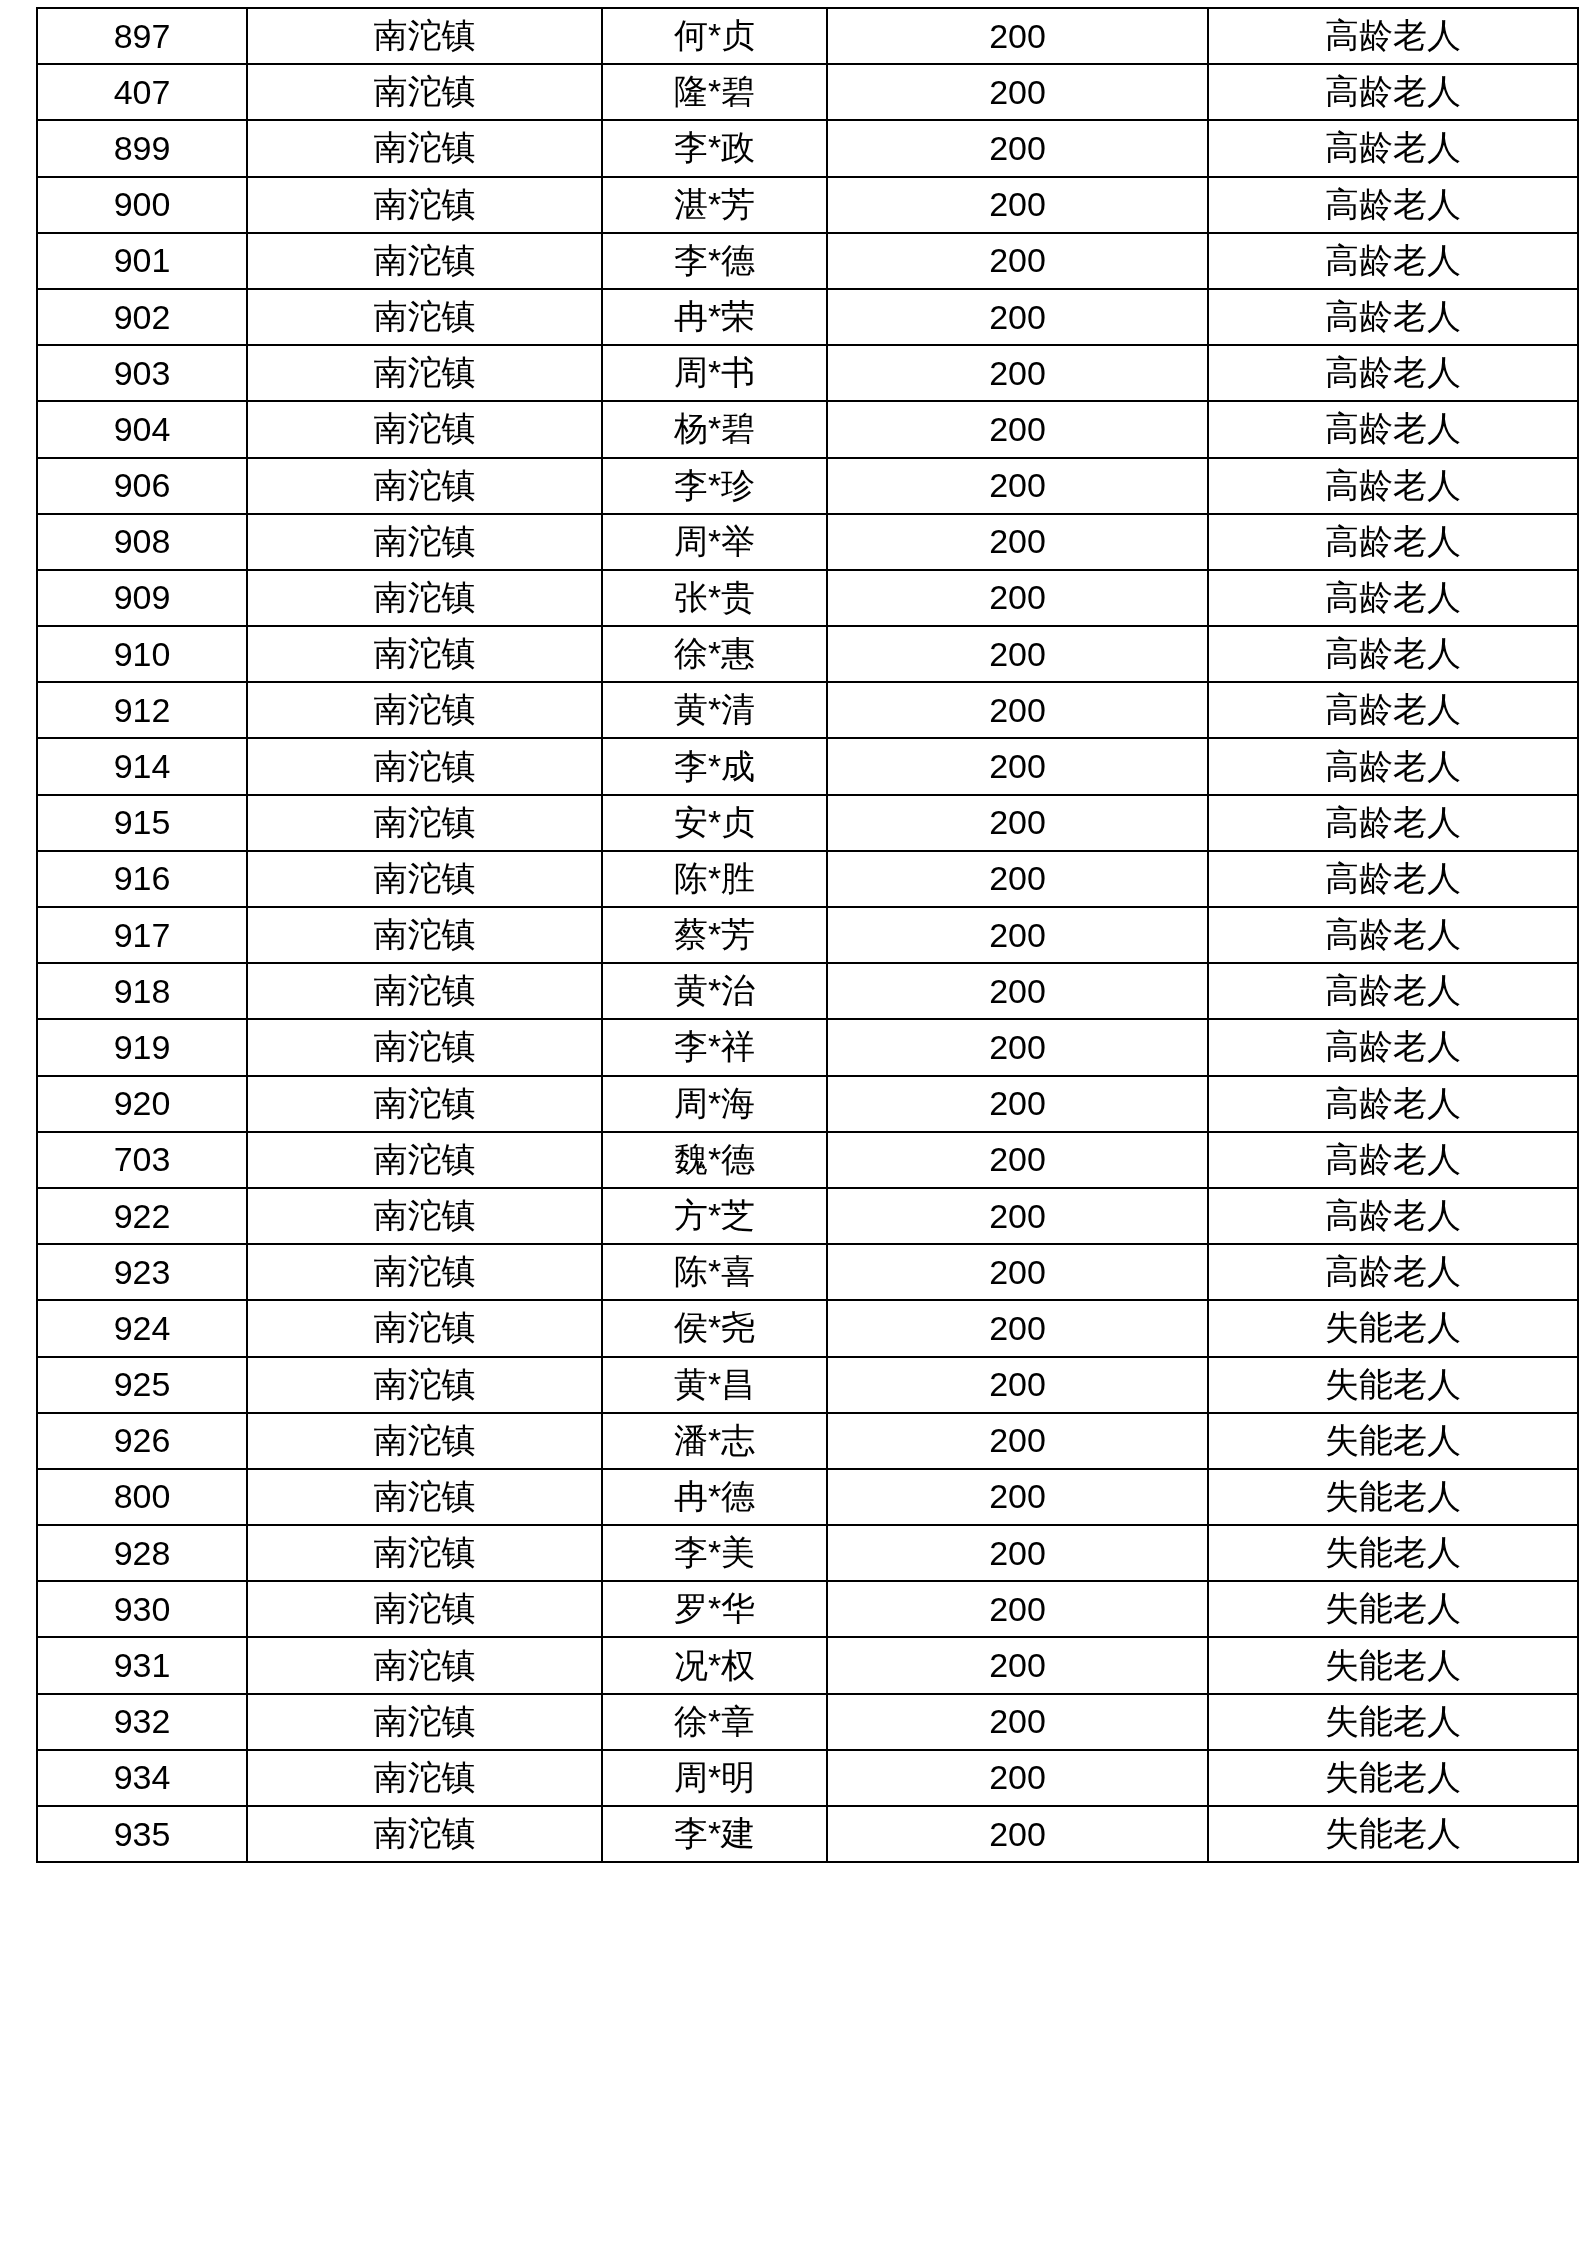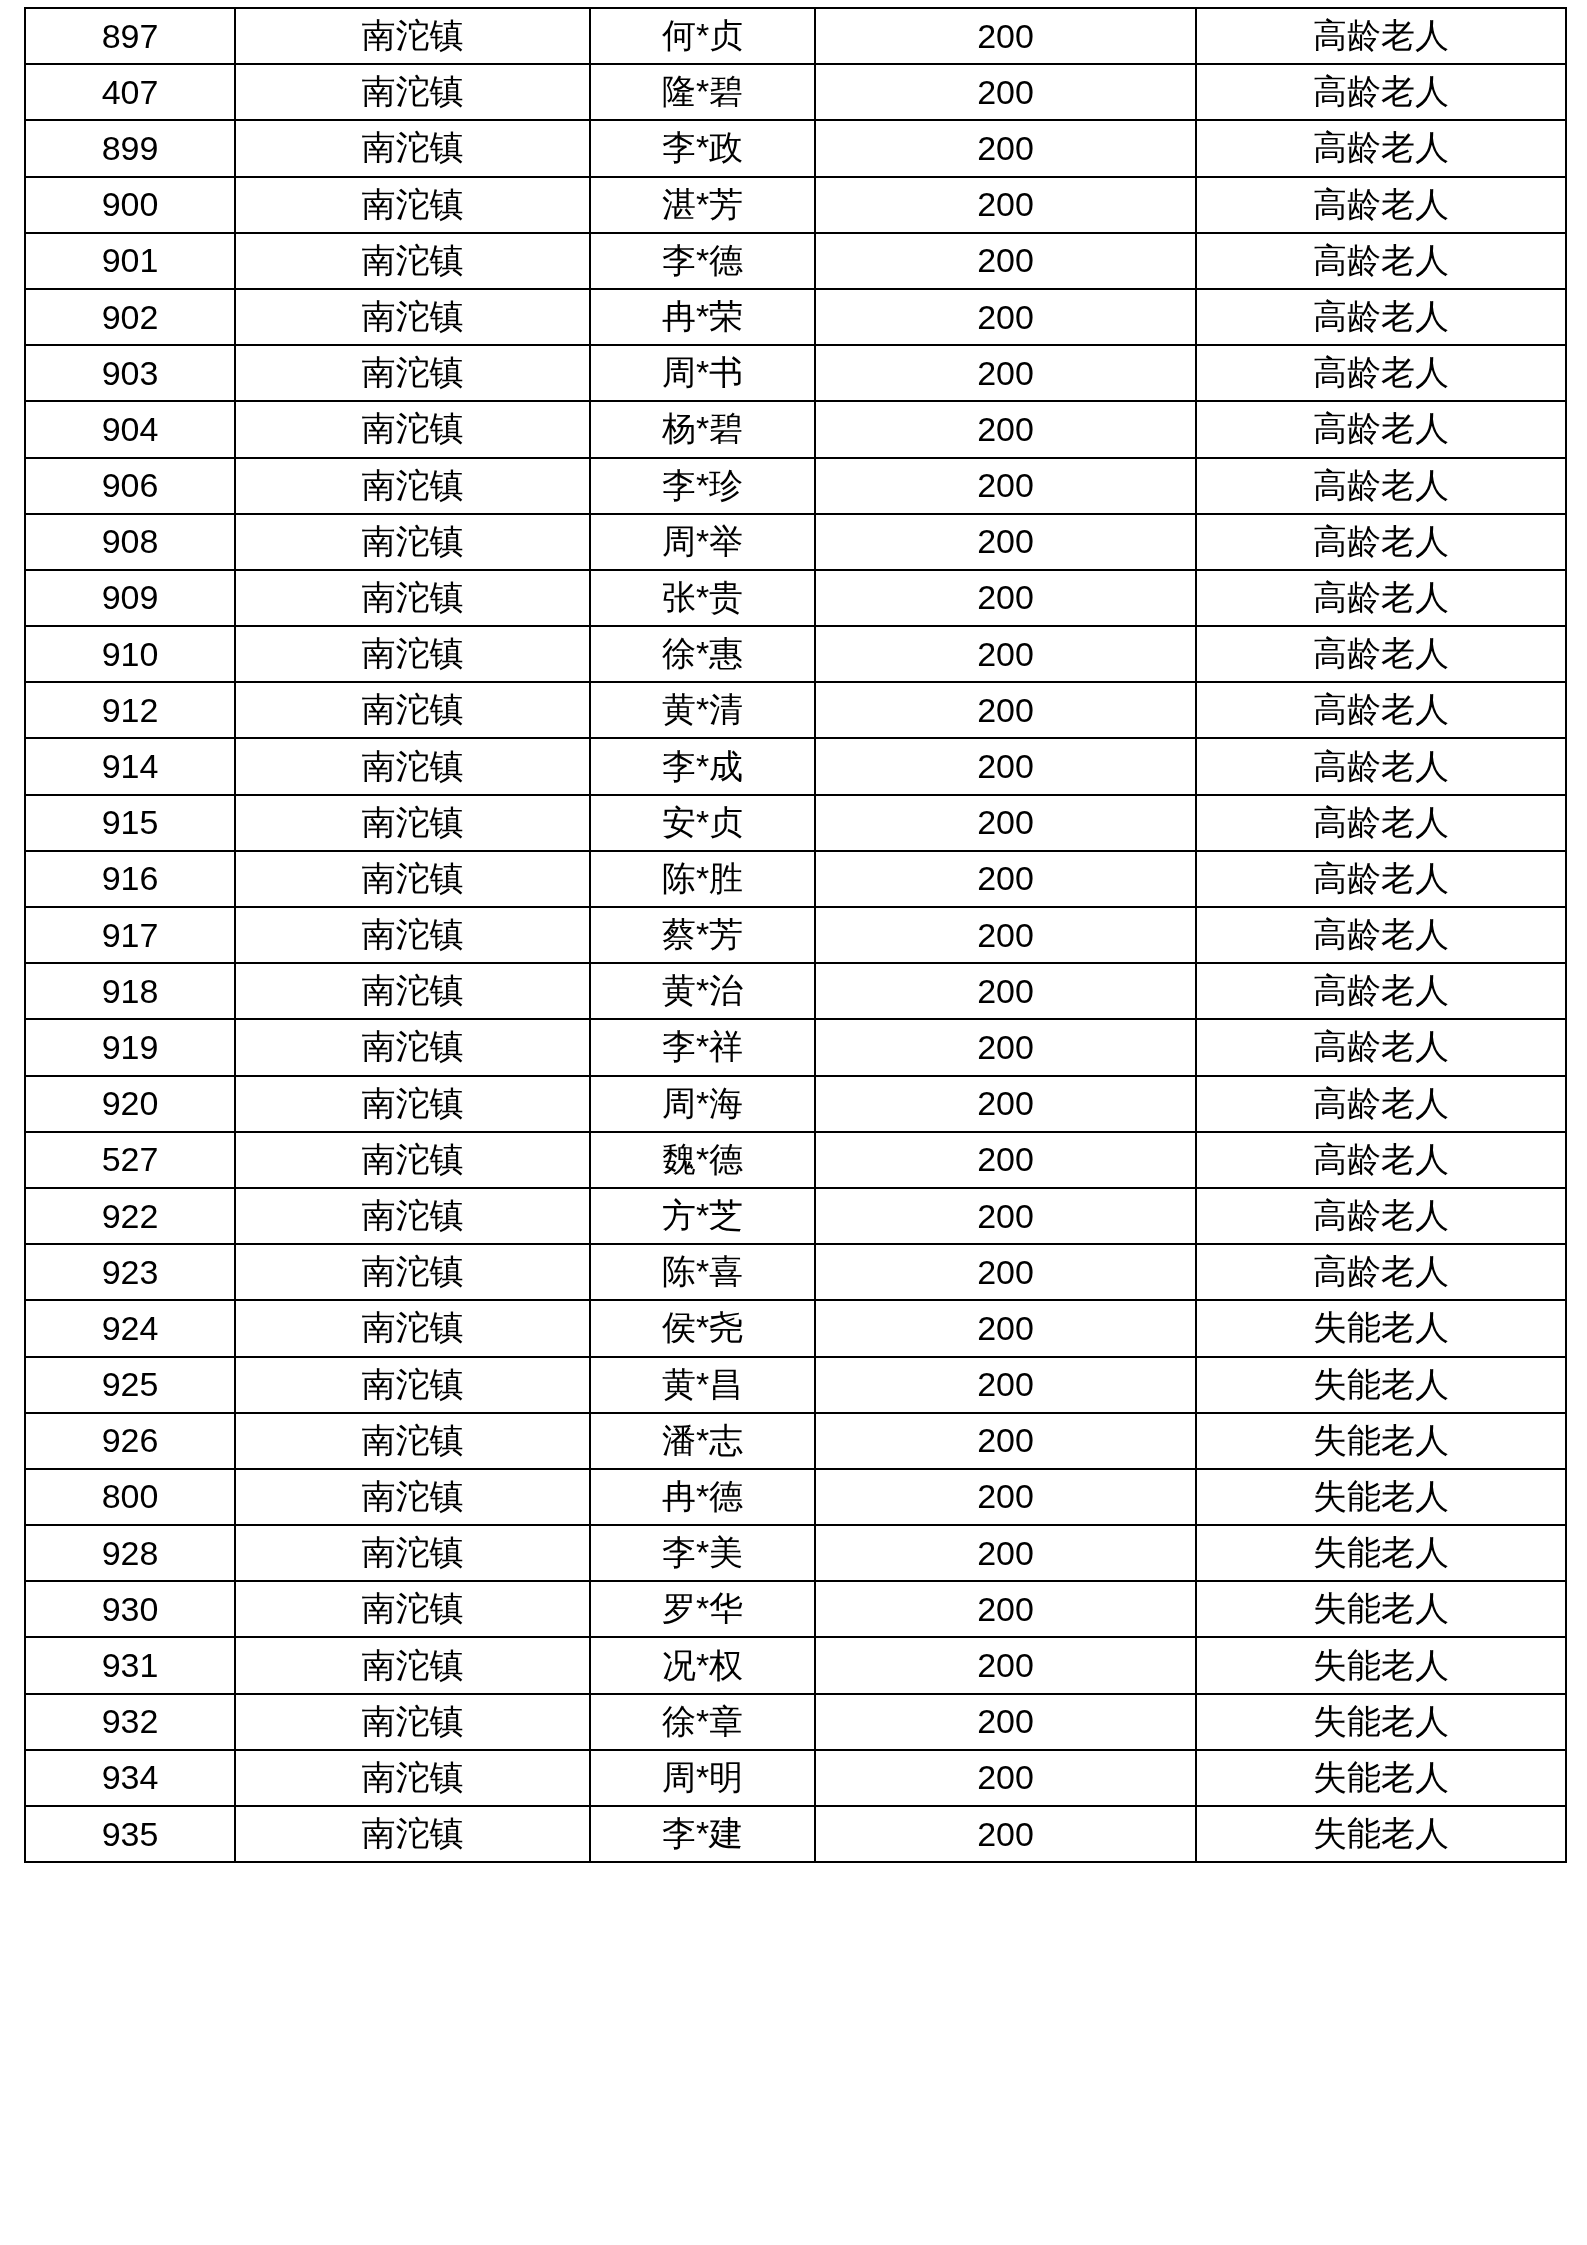--- a/index.html
+++ b/index.html
@@ -12,21 +12,21 @@
     font-family: "Liberation Sans", "DejaVu Sans", sans-serif;
   }
   .page {
     position: relative;
     width: 1587px;
     height: 2245px;
     background: #ffffff;
   }
   table.records {
     position: absolute;
-    left: 24px;
+    left: 36px;
     top: 7px;
     width: 1541px;
     border-collapse: collapse;
     table-layout: fixed;
     border-radius: 14px;
   }
   table.records td {
     border: 2px solid #000000;
     text-align: center;
     vertical-align: middle;
@@ -192,21 +192,21 @@
           <td>高龄老人</td>
         </tr>
         <tr>
           <td>920</td>
           <td>南沱镇</td>
           <td>周*海</td>
           <td>200</td>
           <td>高龄老人</td>
         </tr>
         <tr>
-          <td>527</td>
+          <td>703</td>
           <td>南沱镇</td>
           <td>魏*德</td>
           <td>200</td>
           <td>高龄老人</td>
         </tr>
         <tr>
           <td>922</td>
           <td>南沱镇</td>
           <td>方*芝</td>
           <td>200</td>

